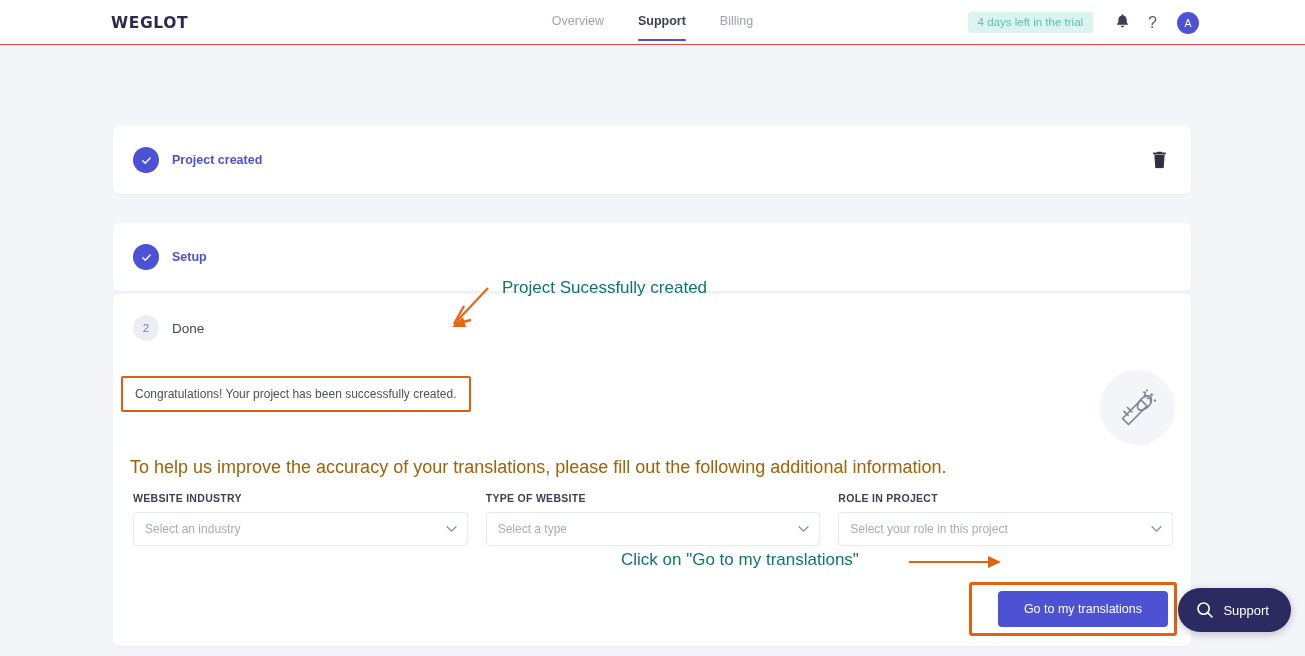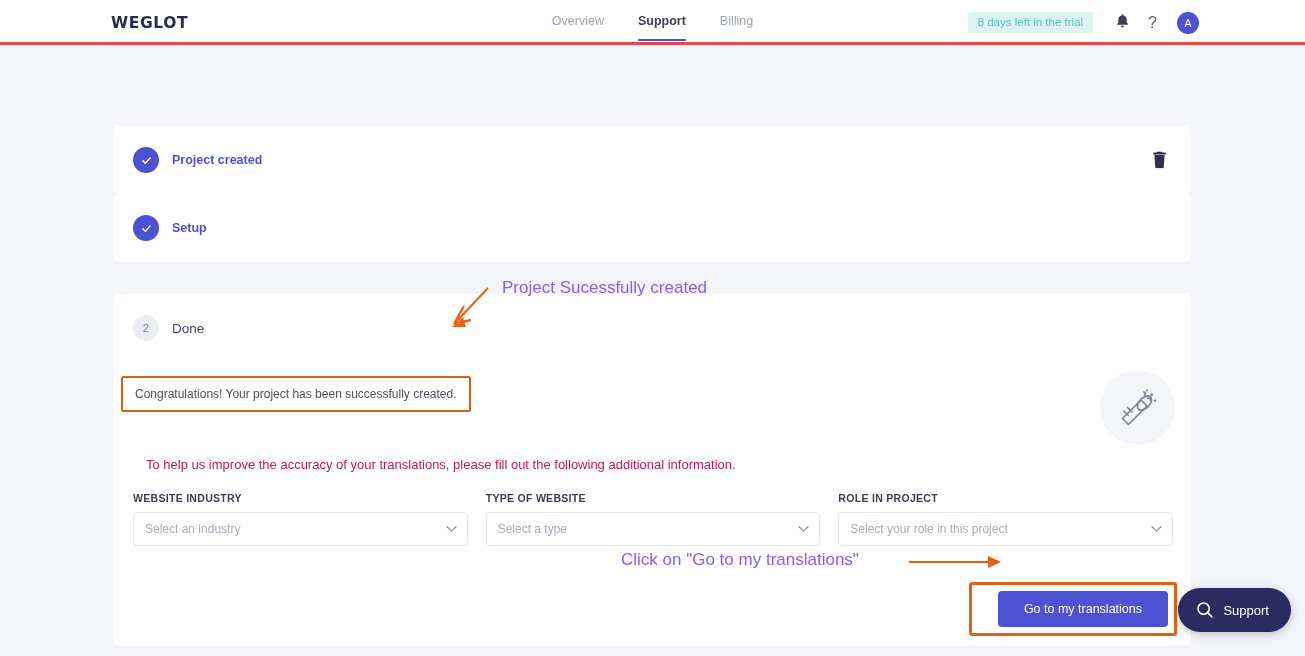--- a/index.html
+++ b/index.html
@@ -14,21 +14,21 @@
     font-family: "Liberation Sans", sans-serif;
     background: #f4f5f9;
     position: relative;
     -webkit-font-smoothing: antialiased;
   }
 
   
   .header {
     height: 45px;
     background: #ffffff;
-    border-bottom: 3px solid #ef4444;
+    border-bottom: 1px solid #ef4444;
     display: flex;
     align-items: center;
     position: relative;
   }
 
   .logo {
     position: absolute;
     left: 111px;
     top: 14px;
     font-family: "DejaVu Sans", sans-serif;
@@ -123,21 +123,21 @@
   .card {
     position: absolute;
     left: 113px;
     width: 1078px;
     background: #ffffff;
     border-radius: 6px;
     box-shadow: 0 1px 2px rgba(30,35,70,0.045);
   }
 
   .card-1 { top: 81px; height: 68px; }
-  .card-2 { top: 149px; height: 68px; }
+  .card-2 { top: 178px; height: 68px; }
   .card-3 { top: 249px; height: 352px; }
 
   .step-row {
     display: flex;
     align-items: center;
     height: 68px;
     padding-left: 20px;
     position: relative;
   }
 
@@ -202,24 +202,24 @@
     border-radius: 14px;
   }
 
   .ann-box {
     border: 2.5px solid #d9600f;
     border-radius: 2px;
   }
 
   .info-text {
     position: absolute;
-    left: 33px;
+    left: 17px;
     top: 163px;
-    font-size: 13px;
-    color: #be185d;
+    font-size: 18px;
+    color: #a16207;
   }
 
   .fields {
     position: absolute;
     left: 20px;
     top: 198px;
     right: 18px;
     display: flex;
     gap: 18px;
   }
@@ -291,21 +291,21 @@
     font-family: "Liberation Sans", sans-serif;
     padding: 11px 26px;
     cursor: pointer;
     white-space: nowrap;
     margin-left: 20px;
   }
 
   
   .annot-text {
     position: absolute;
-    color: #8b5cf6;
+    color: #0f766e;
     font-size: 17px;
     white-space: nowrap;
   }
 
   .annot-1 { left: 502px; top: 278px; }
   .annot-2 { left: 621px; top: 550px; }
 
   .annot-svg {
     position: absolute;
     left: 0; top: 0;
@@ -342,21 +342,21 @@
 <div class="header">
   <div class="logo">WEGLOT</div>
 
   <nav class="nav">
     <a class="nav-item">Overview</a>
     <a class="nav-item active">Support</a>
     <a class="nav-item">Billing</a>
   </nav>
 
   <div class="header-right">
-    <span class="trial-badge">8 days left in the trial</span>
+    <span class="trial-badge">4 days left in the trial</span>
 
     <span class="bell-icon">
       <svg width="15" height="16" viewBox="0 0 15 16">
         <path d="M7.5 1.2c-.5 0-.9.4-.9.9v.5C4.7 3 3.3 4.7 3.3 6.8v2.4L2.1 11c-.25.35 0 .85.45.85h9.9c.45 0 .7-.5.45-.85l-1.2-1.8V6.8c0-2.1-1.4-3.8-3.3-4.2v-.5c0-.5-.4-.9-.9-.9z" fill="#3e3f52"></path>
         <path d="M5.9 12.7c0 .9.7 1.6 1.6 1.6s1.6-.7 1.6-1.6z" fill="#3e3f52"></path>
       </svg>
     </span>
 
     <span class="help-icon">?</span>
 

